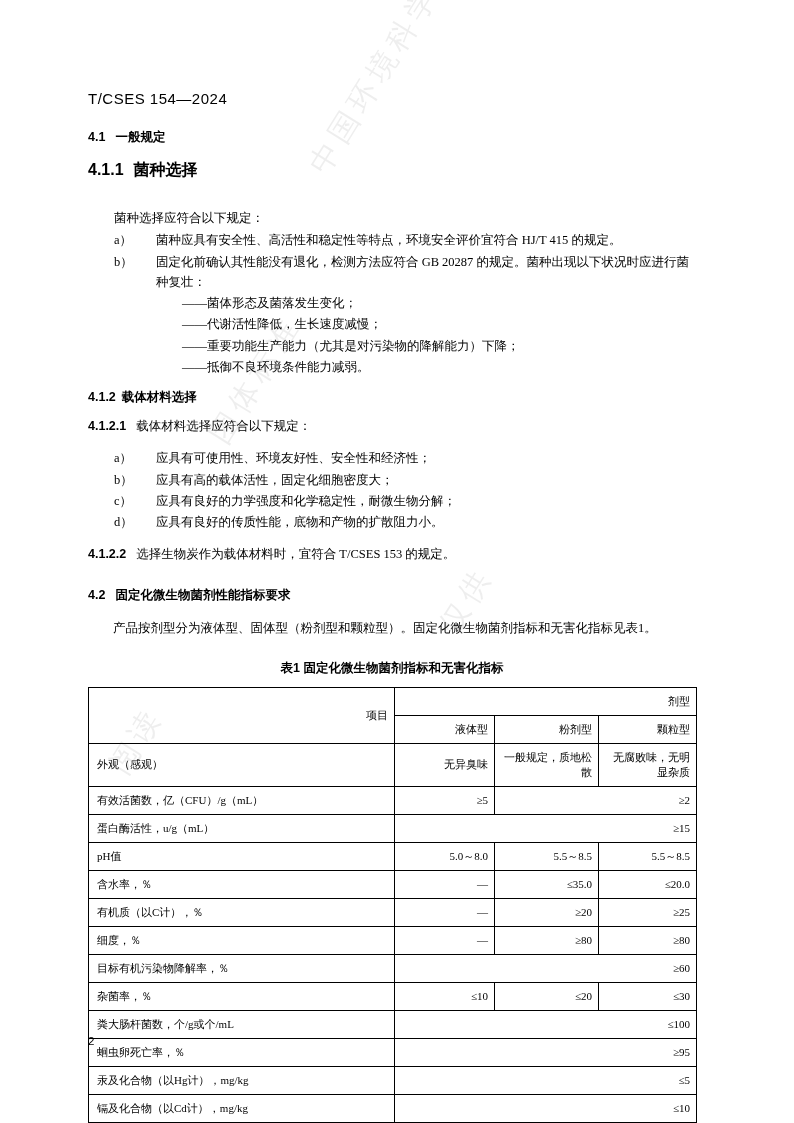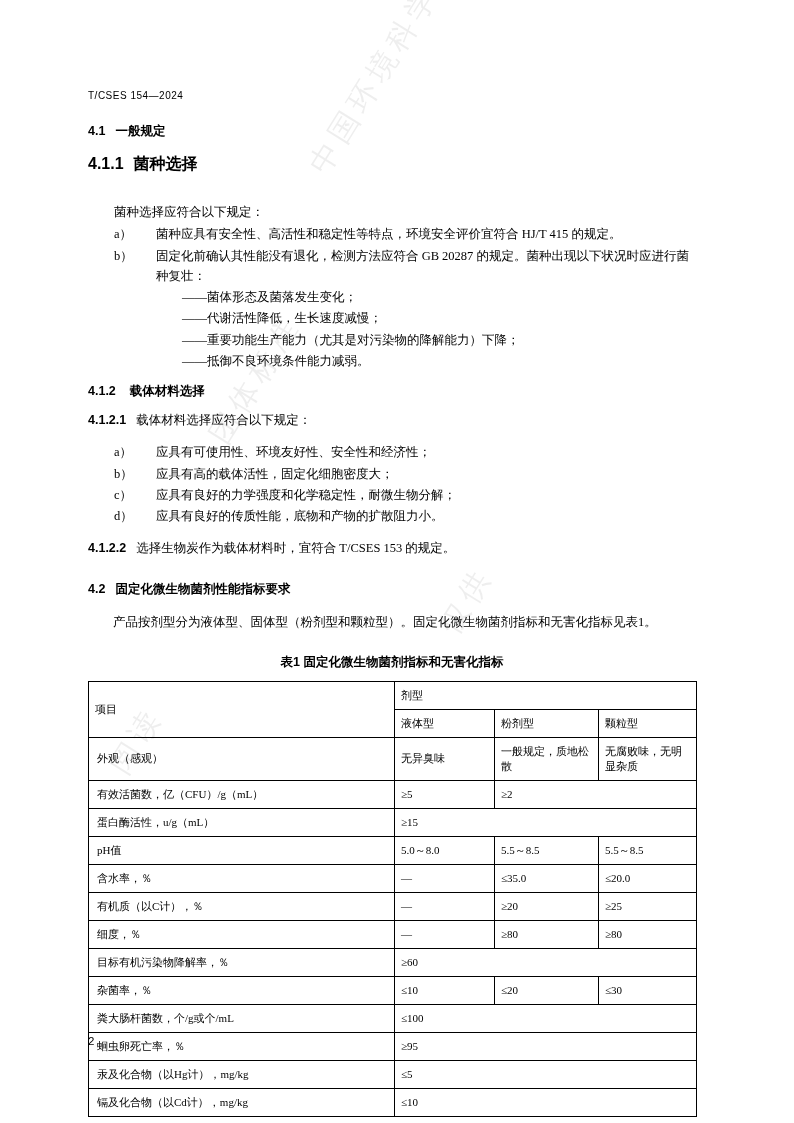--- a/index.html
+++ b/index.html
@@ -38,21 +38,21 @@
     position: absolute;
     color: rgba(0,0,0,0.065);
     font-family: "Liberation Serif", serif;
     font-size: 30px;
     letter-spacing: 6px;
     white-space: nowrap;
     transform-origin: left top;
   }
   .hdr {
     font-family: "Liberation Sans", sans-serif;
-    font-size: 10px;
+    font-size: 15px;
     letter-spacing: 0.5px;
     margin: 0 0 22px 0;
   }
   .h1 {
     font-family: "Liberation Sans", sans-serif;
     font-weight: bold;
     font-size: 12.5px;
     margin: 0 0 20px 0;
   }
   .h2 {
@@ -94,21 +94,21 @@
     line-height: 1.62;
     margin-left: 68px;
     margin-bottom: 1px;
   }
   .clause {
     font-family: "Liberation Sans", sans-serif;
     font-weight: bold;
     font-size: 12.5px;
     margin: 12px 0 10px 0;
   }
-  .clause .num { margin-right: 14px; }
+  .clause .num { margin-right: 6px; }
   .subitem-list { margin: 0 0 0 26px; }
   .para-num {
     font-size: 12.5px;
     line-height: 1.62;
     margin: 10px 0 0 0;
   }
   .para-num .num {
     font-family: "Liberation Sans", sans-serif;
     font-weight: bold;
     margin-right: 10px;
@@ -127,21 +127,21 @@
     font-family: "Liberation Serif", serif;
     table-layout: fixed;
   }
   table.spec td, table.spec th {
     border: 1px solid #000000;
     padding: 6px 6px;
     font-weight: normal;
     vertical-align: middle;
   }
   table.spec .c-item { text-align: left; padding-left: 8px; }
-  table.spec .ctr { text-align: left; }
+  table.spec .ctr { text-align: right; }
   table.spec tr { height: 28px; }
   .pg-num {
     position: absolute;
     left: 88px;
     top: 1035px;
     font-family: "Liberation Sans", sans-serif;
     font-size: 11.5px;
   }
 </style>
 </head>

